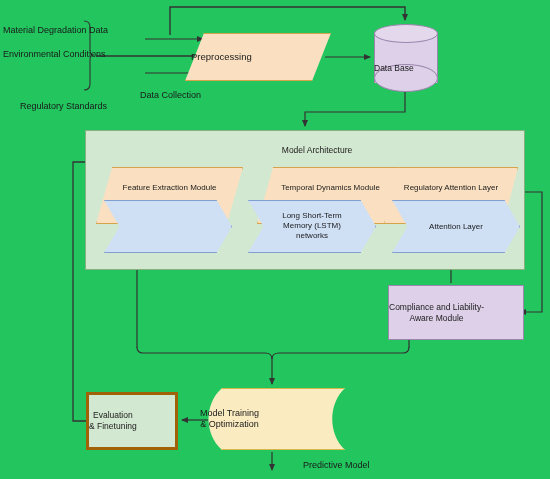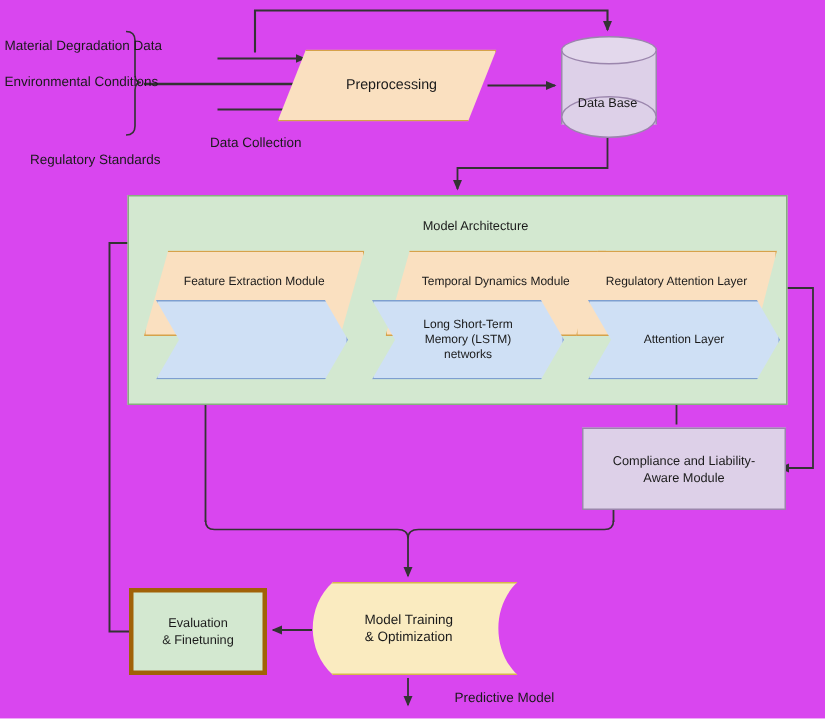--- a/index.html
+++ b/index.html
@@ -1,24 +1,24 @@
 <!DOCTYPE html>
 <html><head>
 <meta charset="utf-8">
 <style>
   html,body{margin:0;padding:0;background:#ffffff;}
   #root{
     position:relative;
     width:550px;height:479px;
-    background:#d946ef;
+    background:#22c55e;
     font-family:"Liberation Sans", sans-serif;
     overflow:hidden;
   }
   #svg-layer{position:absolute;left:0;top:0;width:550px;height:479px;}
-  .node{position:absolute;box-sizing:border-box;display:flex;align-items:center;justify-content:center;text-align:center;color:#1a1a1a;}
+  .node{position:absolute;box-sizing:border-box;display:flex;align-items:center;text-align:center;color:#1a1a1a;}
   .node .lbl{position:relative;z-index:3;line-height:1.25;white-space:pre-line;}
 
   
   #preprocessing{left:185px;top:33px;width:146px;height:48px;}
   #preprocessing .shape{position:absolute;inset:0;background:#fae0c0;border:1px solid #d6a24a;
      clip-path:polygon(13% 0%,100% 0%,87% 100%,0% 100%);}
   #preprocessing .lbl{font-size:9.5px;padding-left:6px;}
 
   
   #database{left:374px;top:24px;width:62px;height:85px;}

